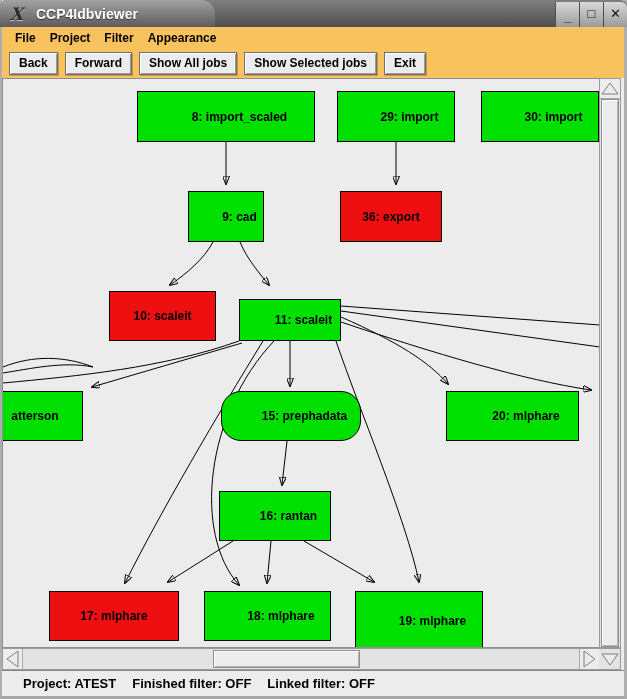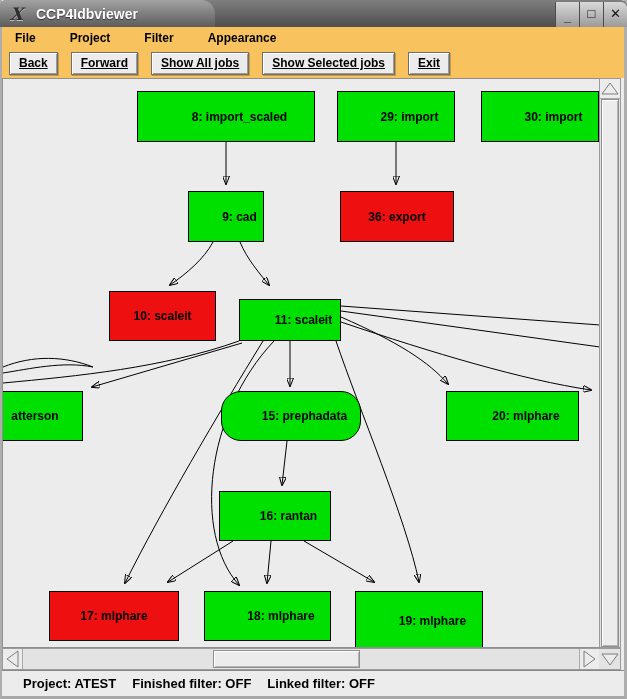--- a/index.html
+++ b/index.html
@@ -40,29 +40,29 @@
     background:linear-gradient(#d9d9d9,#9a9a9a);
     border-left:1px solid #4c4c4c; color:#111;
     font-weight:bold; font-size:13px; cursor:default;
   }
   .win-btn.close{ border-radius:0 6px 0 0; }
   .win-btn .glyph{ line-height:10px; }
   .win-btn.min .glyph{ align-self:flex-end; margin-bottom:5px; }
   
   .menubar{
     height:21px; flex:0 0 21px; display:flex; align-items:center;
-    background:var(--accent,#f8c35f); padding-left:6px; gap:20px;
+    background:var(--accent,#f8c35f); padding-left:6px; gap:0;
   }
   .menu-item{
     font-weight:bold; font-size:12px; color:#000; padding:2px 7px; cursor:default;
   }
   
   .toolbar{
     height:30px; flex:0 0 30px; display:flex; align-items:center;
-    background:var(--accent,#f8c35f); padding-left:7px; gap:13px;text-decoration:underline;
+    background:var(--accent,#f8c35f); padding-left:7px; gap:7px;
   }
   .tool-btn{
     height:23px; padding:0 9px; font-weight:bold; font-size:12px; color:#000;
     background:#ececec; border:1px solid #6f6f6f;
     box-shadow:inset 1px 1px 0 #ffffff, inset -1px -1px 0 #9a9a9a, 1px 1px 0 #c89a40;
     display:flex; align-items:center; cursor:default;
     font-family:"Liberation Sans","DejaVu Sans",sans-serif;
   }
   
   .main{ flex:0 0 570px; display:flex; }
@@ -186,21 +186,21 @@
           <path d="M284,362 L279,406" marker-end="url(#arrow)"></path>
           <path d="M230,462 L165,503" marker-end="url(#arrow)"></path>
           <path d="M268,462 L264,504" marker-end="url(#arrow)"></path>
           <path d="M301,462 L371,503" marker-end="url(#arrow)"></path>
         </svg>
       <div>
           <div class="node ok" style="left: 134px; top: 12px; width: 178px; height: 51px;">8: import_scaled</div>
           <div class="node ok" style="left: 334px; top: 12px; width: 118px; height: 51px;">29: import</div>
           <div class="node ok" style="left: 478px; top: 12px; width: 118px; height: 51px;">30: import</div>
           <div class="node ok" style="left: 185px; top: 112px; width: 76px; height: 51px;">9: cad</div>
-          <div class="node fail" style="left: 337px; top: 112px; width: 114px; height: 51px;">36: export</div>
+          <div class="node fail" style="left: 337px; top: 112px; width: 102px; height: 51px;">36: export</div>
           <div class="node fail" style="left: 106px; top: 212px; width: 107px; height: 50px;">10: scaleit</div>
           <div class="node ok" style="left: 236px; top: 220px; width: 102px; height: 42px;">11: scaleit</div>
           <div class="node ok" style="left: -43px; top: 312px; width: 123px; height: 50px;">atterson</div>
           <div class="node ok" style="left: 218px; top: 312px; width: 140px; height: 50px; border-radius: 20px;">15: prephadata</div>
           <div class="node ok" style="left: 443px; top: 312px; width: 133px; height: 50px;">20: mlphare</div>
           <div class="node ok" style="left: 216px; top: 412px; width: 112px; height: 50px;">16: rantan</div>
           <div class="node fail" style="left: 46px; top: 512px; width: 130px; height: 50px;">17: mlphare</div>
           <div class="node ok" style="left: 201px; top: 512px; width: 127px; height: 50px;">18: mlphare</div>
           <div class="node ok" style="left: 352px; top: 512px; width: 128px; height: 60px;">19: mlphare</div>
         </div>

